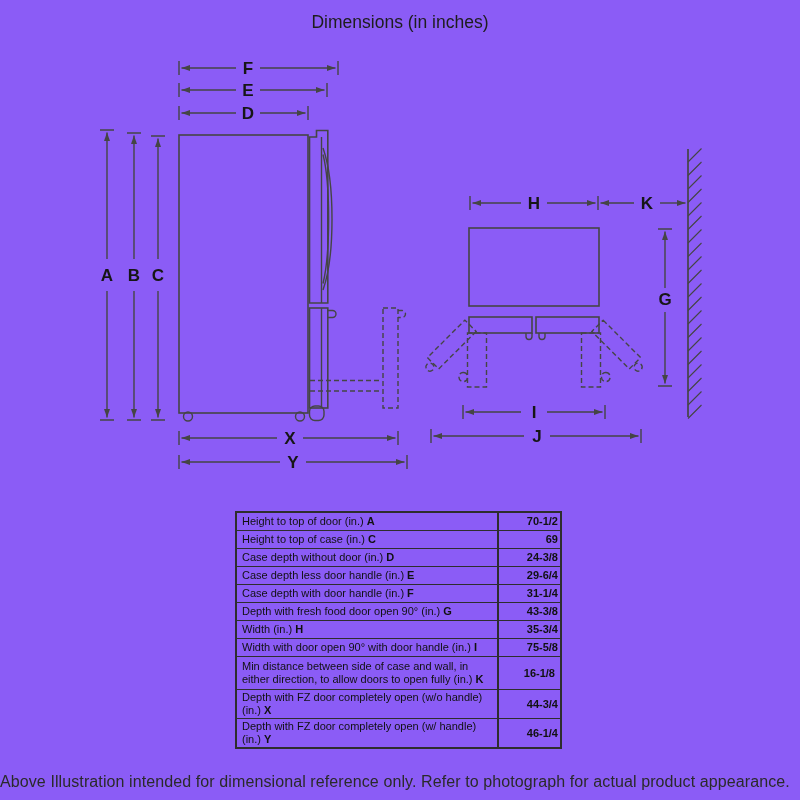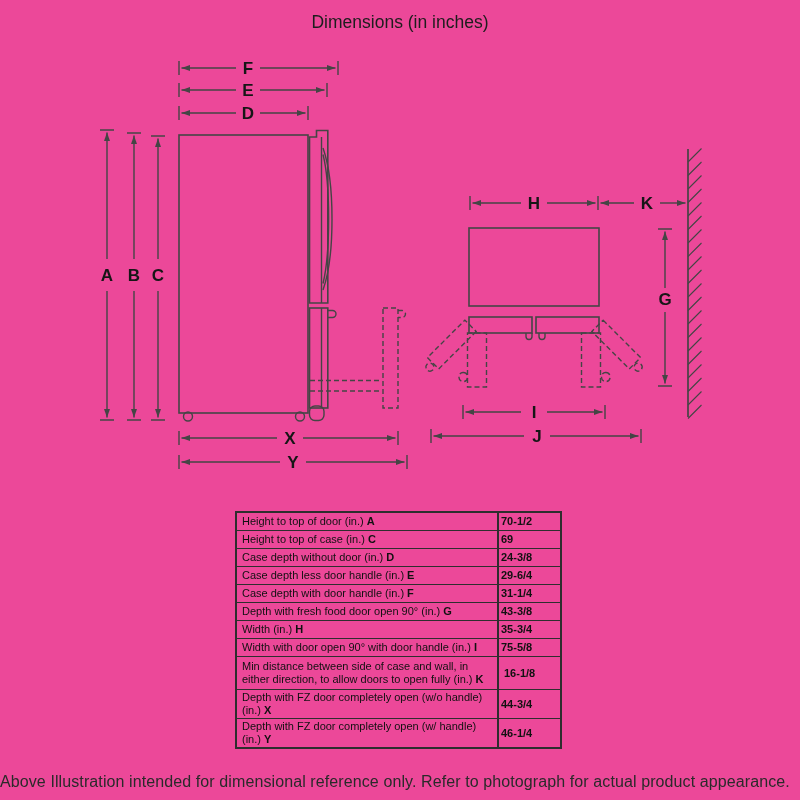--- a/index.html
+++ b/index.html
@@ -1,17 +1,17 @@
 <!DOCTYPE html>
 <html><head>
 <meta charset="utf-8">
 <style>
   html,body { margin:0; padding:0; background:#fff; }
   .page {
-    position:relative; width:800px; height:800px; background:#ec4899;
+    position:relative; width:800px; height:800px; background:#8b5cf6;
     font-family:"Liberation Sans", sans-serif; overflow:hidden;
   }
   .title {
     position:absolute; top:12px; left:0; width:800px;
     text-align:center; font-size:17.5px; color:#1d1d1d;
   }
   .diagram-svg { position:absolute; top:0; left:0; }
   .dim-label { font:bold 17px "Liberation Sans", sans-serif; fill:#161616; text-anchor:middle; }
   .ln   { stroke:#454545; stroke-width:1.4; fill:none; }
   .shape{ stroke:#454545; stroke-width:1.6; fill:none; }
@@ -22,21 +22,21 @@
     border-collapse:collapse; table-layout:fixed;
     font:11px "Liberation Sans", sans-serif; color:#111;
     border:2px solid #2e2e2e;
     padding-left:20px;
   }
   .dim-table td {
     border:1px solid #2e2e2e; padding:1px 5px; line-height:13px;
     height:15px; vertical-align:middle;
   }
   .dim-table td.val {
-    width:57px; border-left:2px solid #2e2e2e; text-align:left;
+    width:57px; border-left:2px solid #2e2e2e; text-align:right;
     font-weight:bold; padding:1px 2px;
   }
   .dim-table tr.k-row td { padding:3px 5px; }
   .dim-table tr.tall td { height:19px; }
   .footer {
     position:absolute; top:773px; left:0; width:800px; text-align:left;
     font-size:16px; letter-spacing:0.1px; color:#2a2a2a; white-space:nowrap;
   }
 </style>
 </head>

